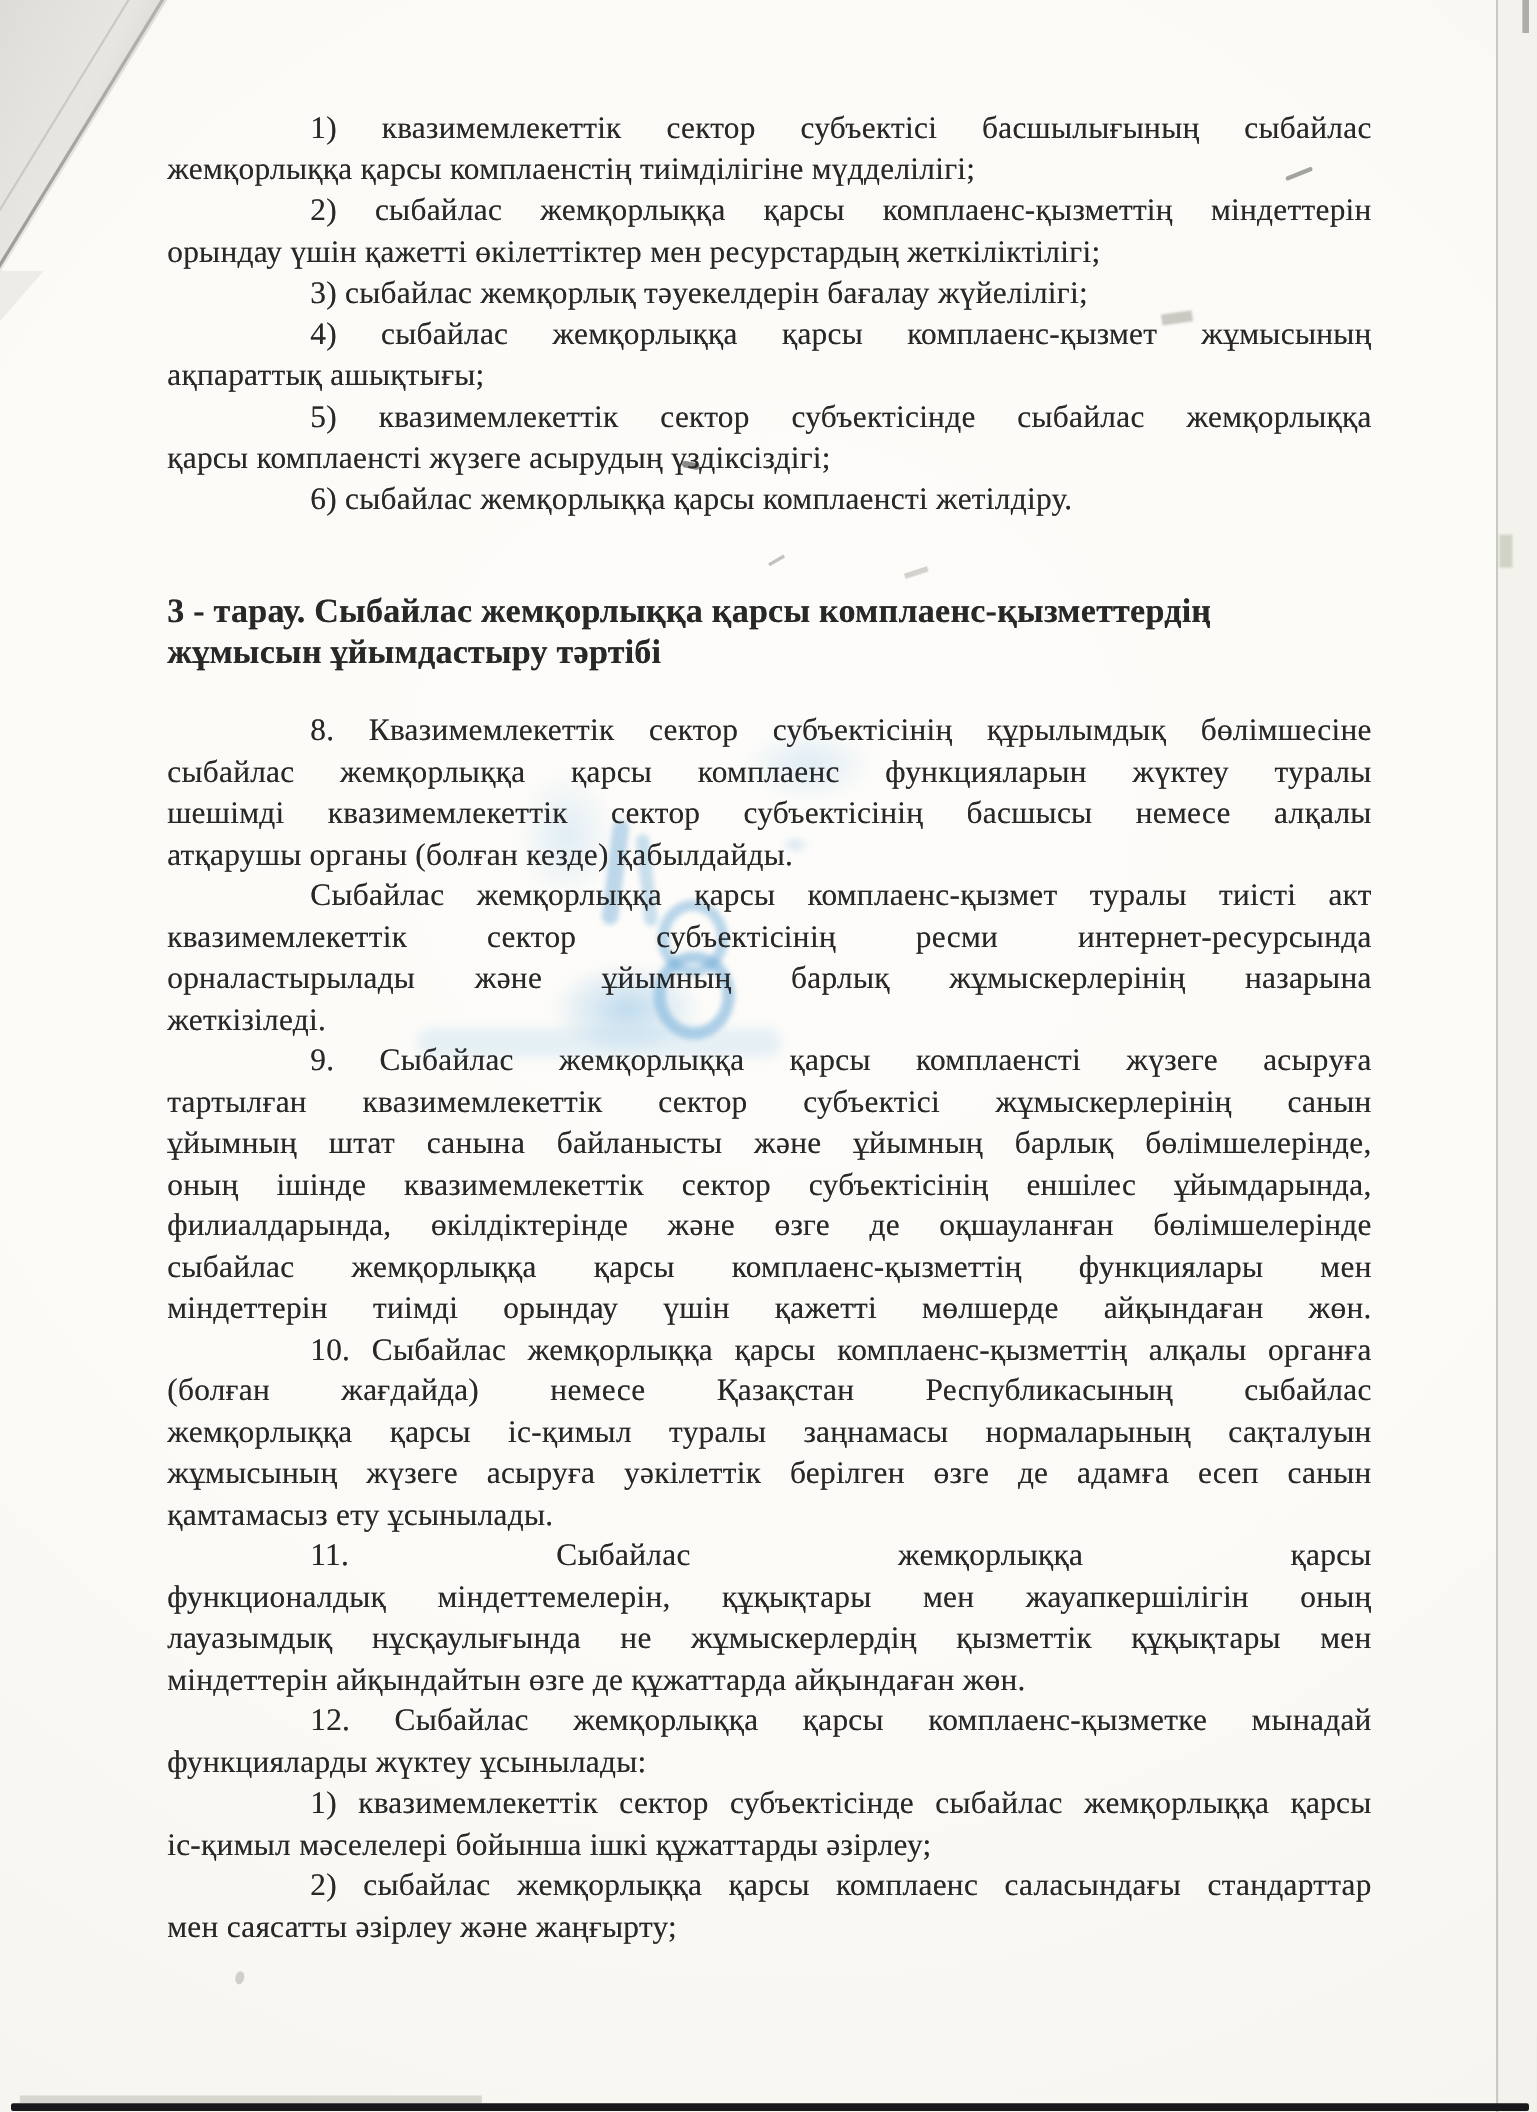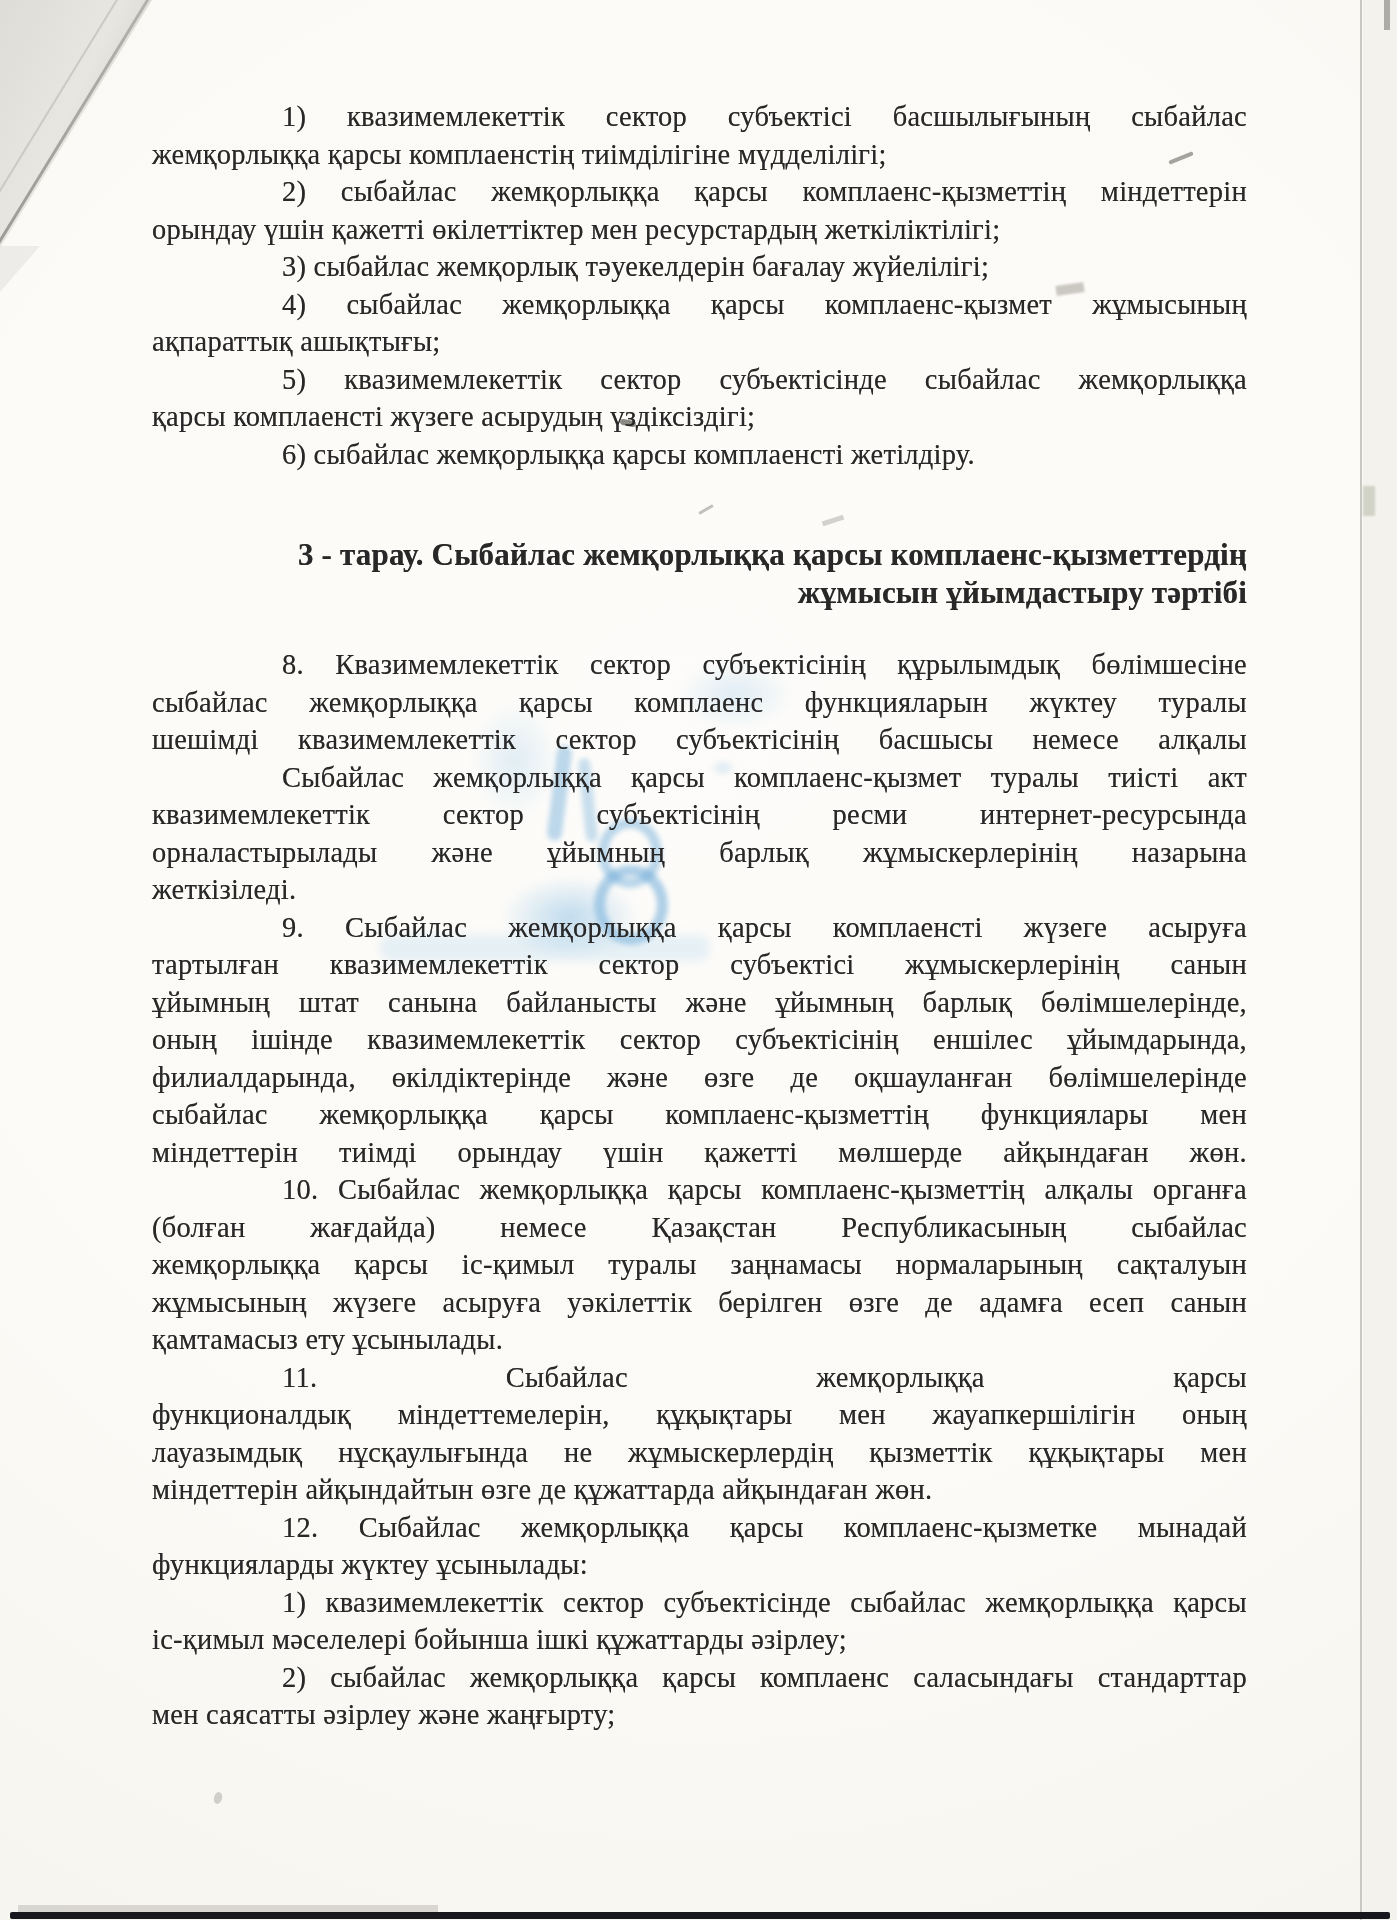--- a/index.html
+++ b/index.html
@@ -17,21 +17,21 @@
     text-shadow:0 0 .55px rgba(38,38,38,.6);
   }
   .line{
     height:37.5px;line-height:37.5px;
     font-size:28.5px;letter-spacing:.25px;
     white-space:nowrap;
   }
   .just{display:flex;justify-content:space-between;}
   .just span{display:inline-block;}
   .ind{padding-left:130px;}
-  .heading{font-weight:700;text-align:right;font-size:31px;letter-spacing:.2px;}
+  .heading{font-weight:700;text-align:left;font-size:31px;letter-spacing:.2px;}
   .h1{margin-top:63px;}
   #para-block > .line:first-child{margin-top:35px;}
 
   
   .fold{position:absolute;left:0;top:0;width:152px;height:248px;
     clip-path:polygon(0 0,100% 0,0 100%);
     background:linear-gradient(115deg,var(--fold-gray,#dddcd7) 0%,#e7e6e1 45%,#cfcec9 78%,#bdbcb7 100%);}
   .fold-edge{position:absolute;left:150px;top:-1px;width:292px;height:3px;
     background:linear-gradient(90deg,#b3b2ad,#9c9b96);
     transform-origin:0 0;transform:rotate(121.5deg);border-radius:2px;}
@@ -173,20 +173,21 @@
         </div>
         <div class="line just">
           <span>шешімді</span>
           <span>квазимемлекеттік</span>
           <span>сектор</span>
           <span>субъектісінің</span>
           <span>басшысы</span>
           <span>немесе</span>
           <span>алқалы</span>
         </div>
+        <div class="line">атқарушы органы (болған кезде) қабылдайды.</div>
         <div class="line just ind">
           <span>Сыбайлас</span>
           <span>жемқорлыққа</span>
           <span>қарсы</span>
           <span>комплаенс-қызмет</span>
           <span>туралы</span>
           <span>тиісті</span>
           <span>акт</span>
         </div>
         <div class="line just">

